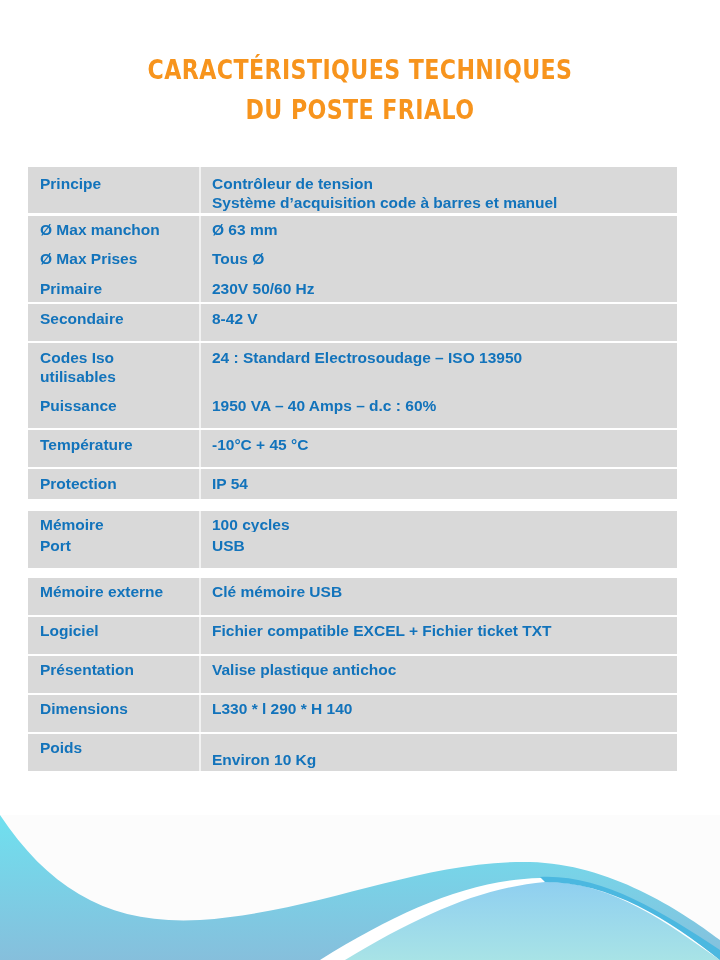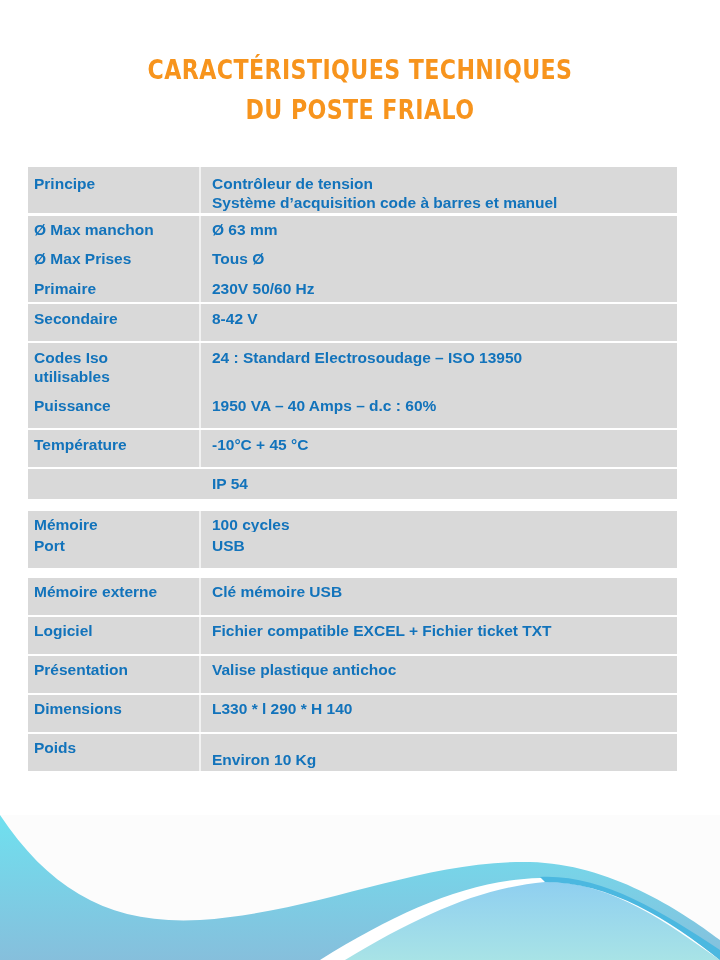--- a/index.html
+++ b/index.html
@@ -2,21 +2,21 @@
 <html><head>
 <meta charset="utf-8">
 <style>
   html, body { margin:0; padding:0; }
   body { width:720px; height:960px; position:relative; overflow:hidden; background:#ffffff; font-family:"Liberation Sans", sans-serif; }
   .title { position:absolute; left:0; top:50px; width:720px; text-align:center; color:#f7941d; font-family:"DejaVu Sans", sans-serif; font-weight:bold; font-size:27px; line-height:40px; letter-spacing:0.5px; transform:scaleX(0.82); transform-origin:center; }
   .title div { white-space:nowrap; }
   .spec-table { position:absolute; left:28px; top:167px; width:649px; }
   .row { position:absolute; left:0; width:649px; background:#d9d9d9; }
   .cell-label, .cell-value { position:absolute; top:0; bottom:0; color:#1273bb; font-weight:bold; font-size:15.5px; line-height:19px; padding-top:7px; box-sizing:border-box; }
-  .cell-label { left:0; width:173px; padding-left:6px; border-right:2px solid #f2f2f2; }
+  .cell-label { left:0; width:173px; padding-left:12px; border-right:2px solid #f2f2f2; }
   .cell-value { left:175px; right:0; padding-left:9px; white-space:pre-line; }
   .wave { position:absolute; left:0; top:800px; width:720px; height:160px; }
 </style>
 </head>
 <body>
 
 <div class="title">
   <div>CARACTÉRISTIQUES TECHNIQUES</div>
   <div>DU POSTE FRIALO</div>
 </div>
@@ -49,20 +49,21 @@
   </div>
   <div class="row" style="top:224px;height:37px;">
     <div class="cell-label" style="padding-top:5px">Puissance</div>
     <div class="cell-value" style="padding-top:5px">1950 VA – 40 Amps – d.c : 60%</div>
   </div>
   <div class="row" style="top:263px;height:37px;">
     <div class="cell-label" style="padding-top:5px">Température</div>
     <div class="cell-value" style="padding-top:5px">-10°C + 45 °C</div>
   </div>
   <div class="row" style="top:302px;height:30px;">
+    <div class="cell-label" style="padding-top:5px">Protection</div>
     <div class="cell-value" style="padding-top:5px">IP 54</div>
   </div>
   <div class="row" style="top:344px;height:37px;">
     <div class="cell-label" style="padding-top:4px">Mémoire</div>
     <div class="cell-value" style="padding-top:4px">100 cycles</div>
   </div>
   <div class="row" style="top:365px;height:36px;">
     <div class="cell-label" style="padding-top:4px">Port</div>
     <div class="cell-value" style="padding-top:4px">USB</div>
   </div>

